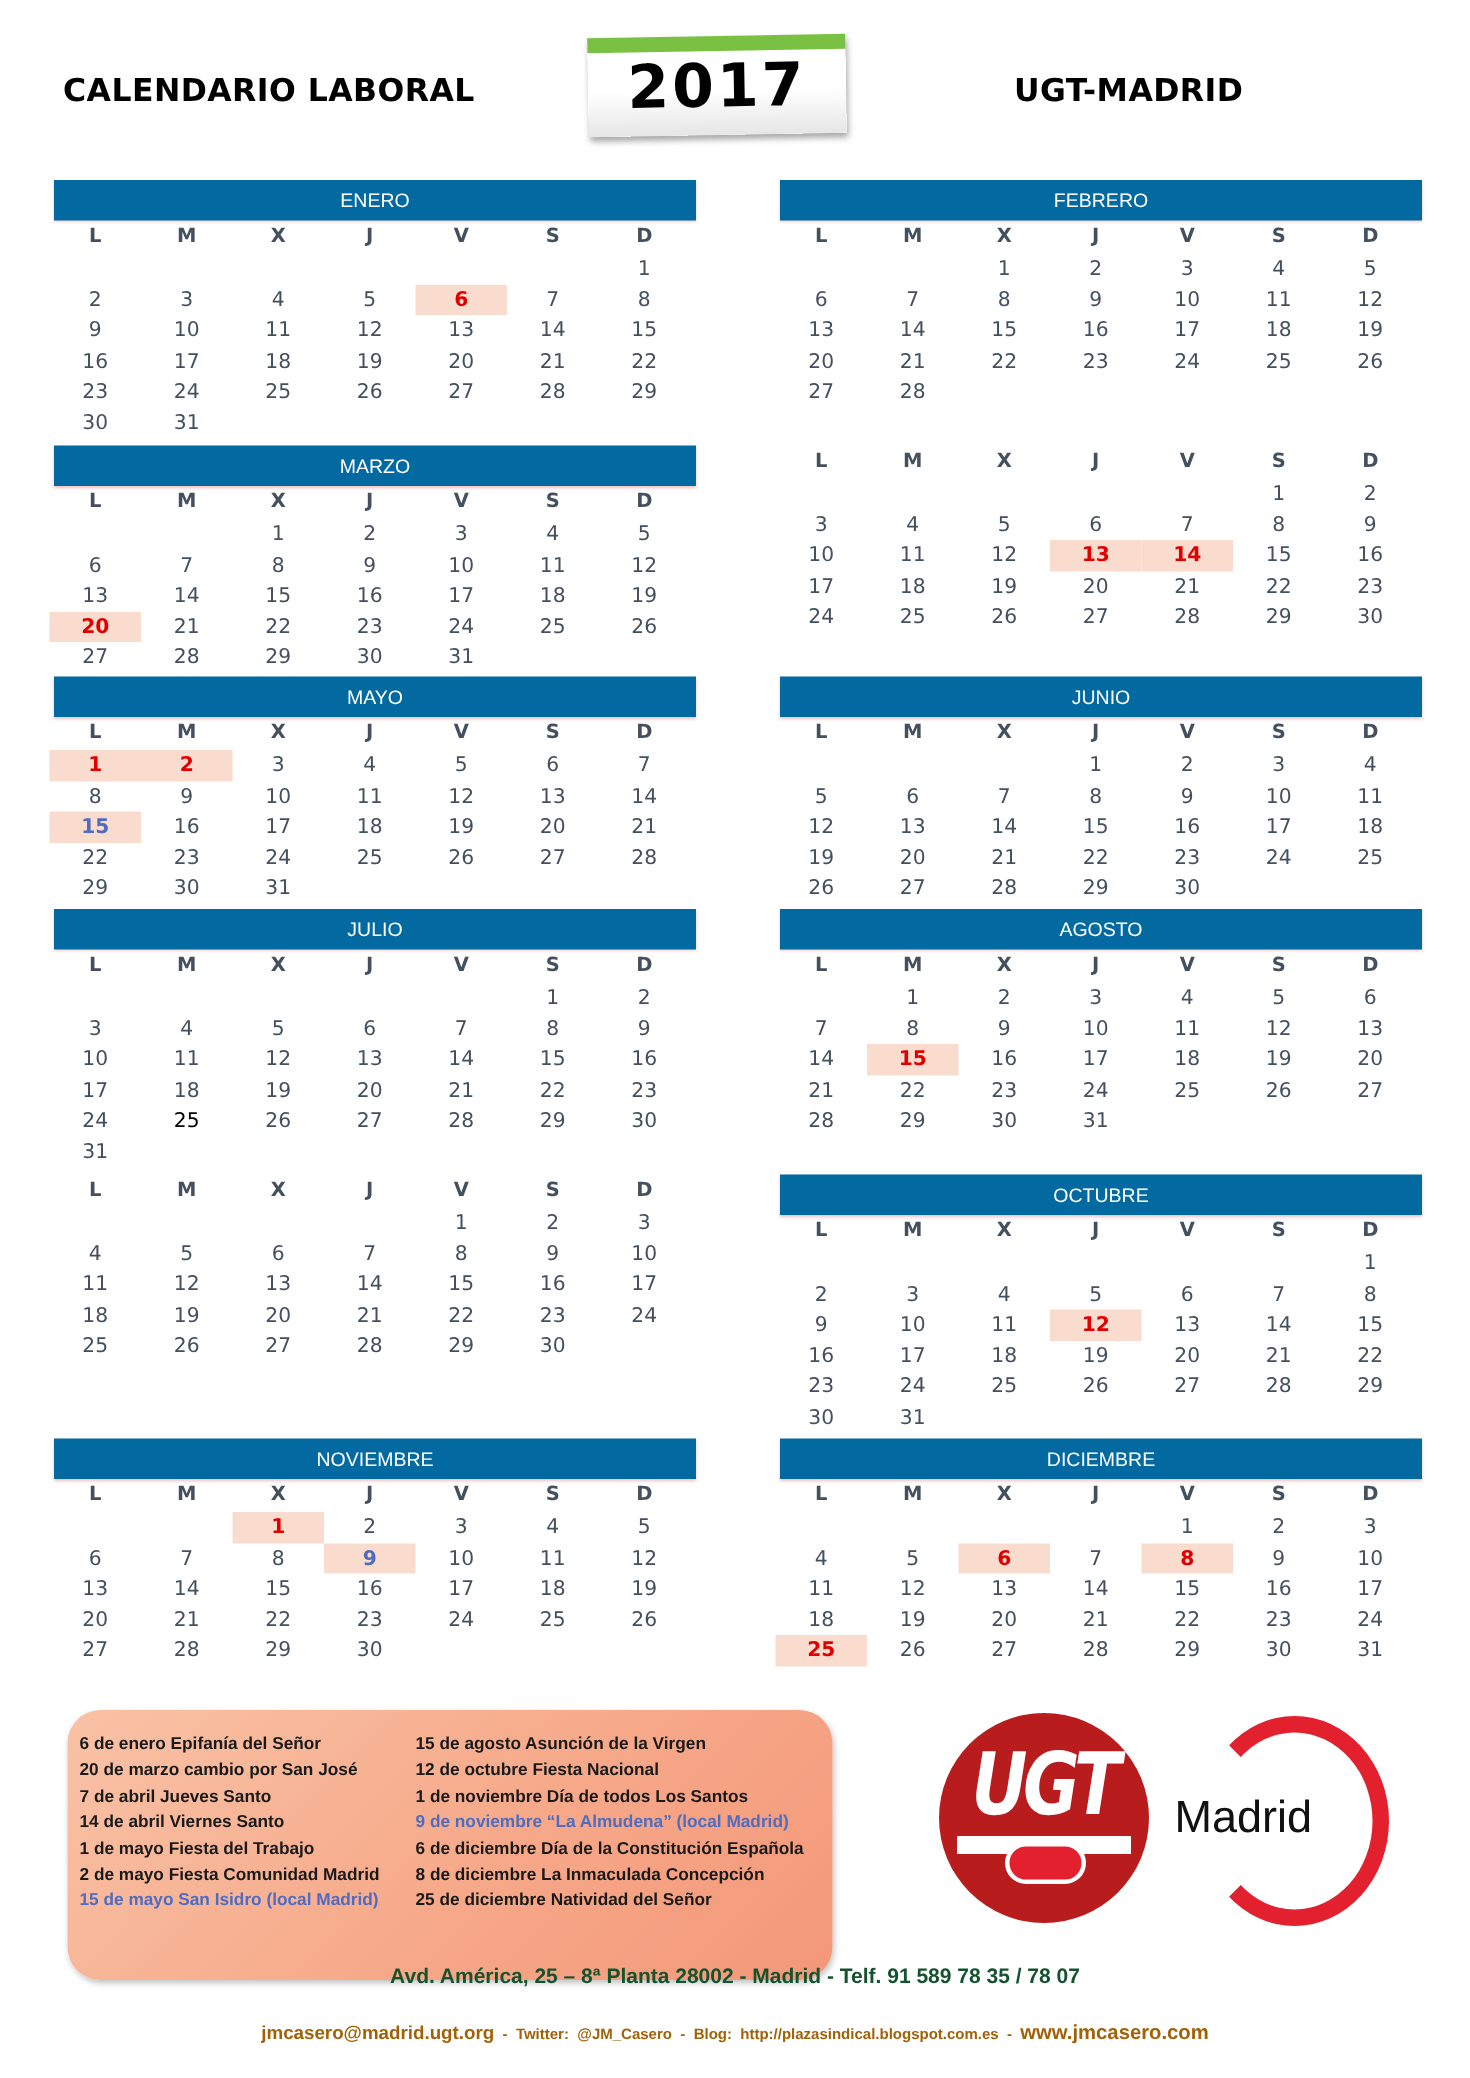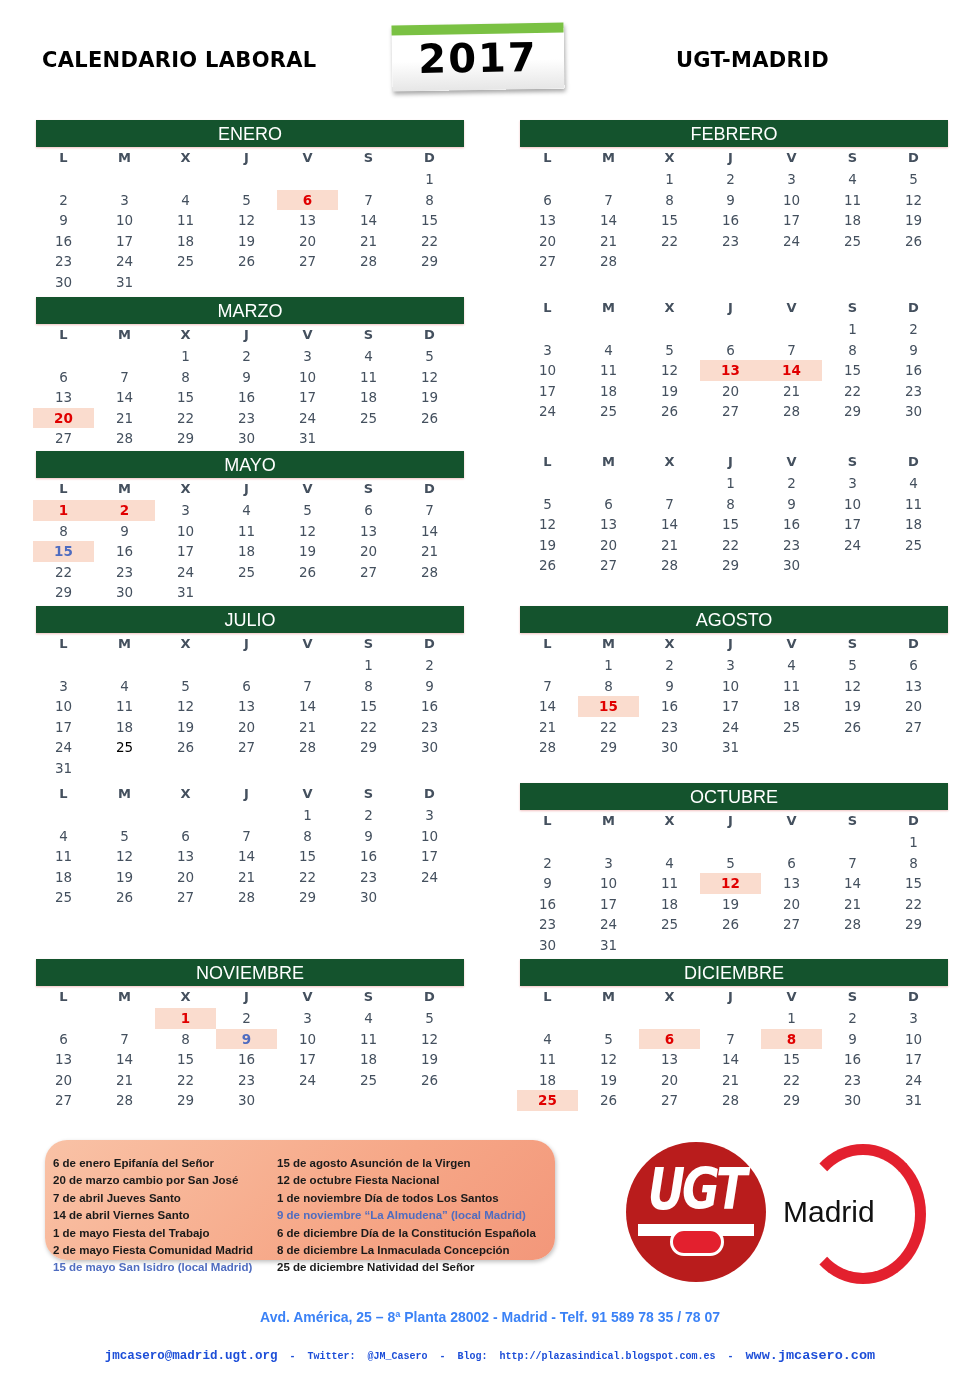--- a/index.html
+++ b/index.html
@@ -7,43 +7,43 @@
   body { position: relative; font-family: "DejaVu Sans", "Liberation Sans", sans-serif; color: #44505e; }
 
   .hdr-title { position: absolute; top: 48px; font-family: "DejaVu Sans", sans-serif; font-weight: bold; font-size: 21px; color: #000; letter-spacing: 0.3px; }
   #title-left { left: 42px; }
   #title-right { left: 676px; }
   .year-tag { position: absolute; left: 392px; top: 24px; width: 172px; height: 66px; background: linear-gradient(#ffffff 0%, #ffffff 55%, #e6e6e6 100%); box-shadow: 1px 3px 4px rgba(0,0,0,0.35); transform: rotate(-1deg); }
   .year-tag .green { height: 10px; background: #7ac143; }
   .year-tag .year { text-align: center; font-family: "DejaVu Sans", sans-serif; font-weight: bold; font-size: 40px; line-height: 48px; color: #000; letter-spacing: 2px; }
 
   .month { position: absolute; width: 428px; }
-  .month-bar { height: 27px; background: #14532d; color: #fff; text-align: center; font-family: "Liberation Sans", sans-serif; font-size: 18px; line-height: 28px; box-shadow: 0 1px 2px rgba(200,0,0,0.25); }
+  .month-bar { height: 27px; background: #0369a1; color: #fff; text-align: center; font-family: "Liberation Sans", sans-serif; font-size: 13px; line-height: 28px; box-shadow: 0 1px 2px rgba(200,0,0,0.25); }
   .grid { display: grid; grid-template-columns: repeat(7, 61px); margin-left: -3px; }
   .dow { text-align: center; font-family: "DejaVu Sans", sans-serif; font-weight: bold; font-size: 13px; color: #44505e; height: 22px; line-height: 22px; }
   .day { text-align: center; font-family: "DejaVu Sans", sans-serif; font-size: 13.5px; height: 20.5px; line-height: 20.5px; color: #44505e; }
   .day.hl { background: #fadcce; font-weight: bold; color: #e00000; }
   .day.hl.local { color: #4f6cc0; }
   .day.dark { color: #000; }
 
-  .legend { position: absolute; left: 45px; top: 1140px; width: 510px; height: 120px; border-radius: 22px; background: linear-gradient(135deg, #f9c2a6 0%, #f6a787 60%, #f3977a 100%); box-shadow: 1px 2px 4px rgba(0,0,0,0.25); }
+  .legend { position: absolute; left: 45px; top: 1140px; width: 510px; height: 180px; border-radius: 22px; background: linear-gradient(135deg, #f9c2a6 0%, #f6a787 60%, #f3977a 100%); box-shadow: 1px 2px 4px rgba(0,0,0,0.25); }
   .legend-col { position: absolute; top: 15px; font-family: "Liberation Sans", sans-serif; font-weight: bold; font-size: 11.5px; line-height: 17.4px; color: #1a1a1a; }
   .legend-col.c1 { left: 8px; }
   .legend-col.c2 { left: 232px; }
   .legend-col .local { color: #4f6cc0; }
 
   .logo-circle { position: absolute; left: 626px; top: 1142px; width: 140px; height: 140px; border-radius: 50%; background: #b91c1c; }
   .logo-ugt { position: absolute; left: 14px; top: 20px; width: 112px; text-align: center; font-family: "DejaVu Sans", sans-serif; font-weight: bold; font-size: 46px; color: #fff; font-style: italic; letter-spacing: -3px; transform: scaleY(1.25); }
   .logo-band { position: absolute; left: 12px; top: 82px; width: 116px; height: 12px; background: #fff; }
   .logo-hands { position: absolute; left: 44px; top: 86px; width: 54px; height: 28px; border: 3px solid #fff; border-radius: 14px; background: #e3202e; }
   .logo-madrid { position: absolute; left: 783px; top: 1195px; font-family: "Liberation Sans", sans-serif; font-size: 30px; color: #111; }
   .logo-arc { position: absolute; left: 800px; top: 1144px; width: 126px; height: 140px; border: 11px solid #e3202e; border-left-color: transparent; border-radius: 50%; }
 
-  .footer-addr { position: absolute; left: 0; width: 980px; top: 1309px; text-align: center; font-family: "Liberation Sans", sans-serif; font-weight: bold; font-size: 14px; color: #3b82f6; }
-  .footer-contact { position: absolute; left: 0; width: 980px; top: 1346px; text-align: center; font-family: Liberation Mono, monospace; font-weight: bold; color: #1d4ed8; }
+  .footer-addr { position: absolute; left: 0; width: 980px; top: 1309px; text-align: center; font-family: "Liberation Sans", sans-serif; font-weight: bold; font-size: 14px; color: #14532d; }
+  .footer-contact { position: absolute; left: 0; width: 980px; top: 1346px; text-align: center; font-family: Liberation Sans, sans-serif; font-weight: bold; color: #a16207; }
   .footer-contact .big { font-size: 12.5px; }
   .footer-contact .small { font-size: 10px; }
   .footer-contact .www { font-size: 13.5px; }
 </style>
 </head>
 <body>
 
 <div class="hdr-title" id="title-left">CALENDARIO LABORAL</div>
 <div class="year-tag">
   <div class="green"></div>
@@ -271,20 +271,21 @@
         <div class="day">25</div>
         <div class="day">26</div>
         <div class="day">27</div>
         <div class="day">28</div>
         <div class="day">29</div>
         <div class="day">30</div>
         <div class="day">31</div>
       </div>
     </div>
     <div class="month" style="left: 520px; top: 451px;">
+      <div class="month-bar">JUNIO</div>
       <div class="grid">
         <div class="dow">L</div>
         <div class="dow">M</div>
         <div class="dow">X</div>
         <div class="dow">J</div>
         <div class="dow">V</div>
         <div class="dow">S</div>
         <div class="dow">D</div>
         <div class="day"></div>
         <div class="day"></div>

